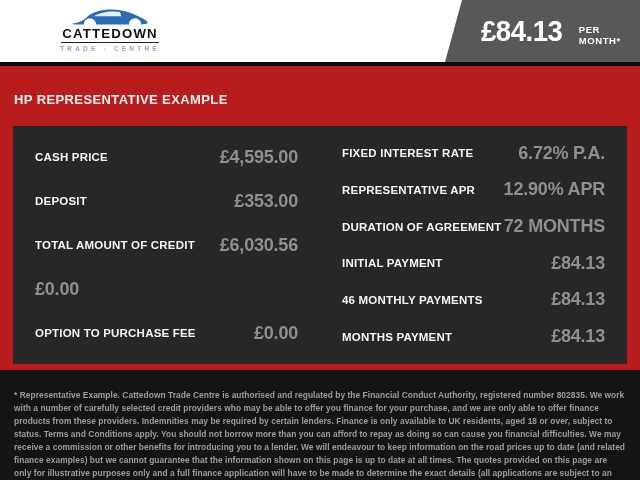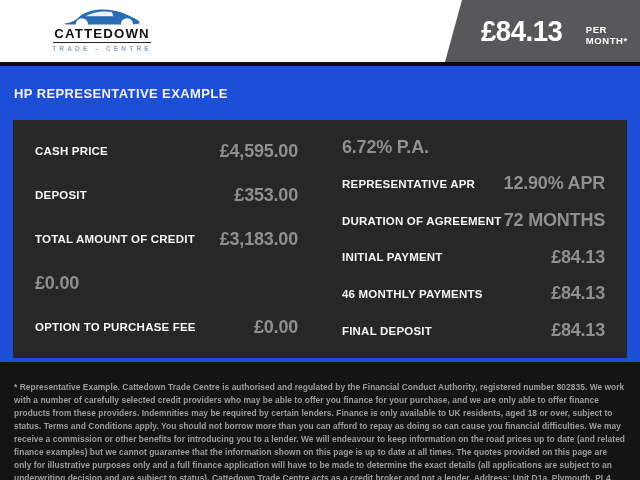--- a/index.html
+++ b/index.html
@@ -9,21 +9,21 @@
     background:#1e1e1e;
   }
   .page{width:640px;height:480px;display:flex;flex-direction:column;}
 
   
   .header{
     position:relative;height:62px;background:#ffffff;flex:0 0 62px;
     border-bottom:4px solid #0b0b0b;box-sizing:content-box;
   }
   .logo{
-    position:absolute;left:52px;top:6px;width:100px;text-align:center;
+    position:absolute;left:60px;top:6px;width:100px;text-align:center;
   }
   .logo-car{display:block;margin:0 auto -2px auto;width:82px;height:22px;}
   .logo-word{
     font-size:13.5px;font-weight:bold;letter-spacing:1.2px;color:#111;
     border-bottom:1.5px solid #222;padding-bottom:1px;
     transform:scaleX(0.98);
   }
   .logo-tag{
     margin-top:2px;font-size:6.5px;font-weight:bold;letter-spacing:3.2px;
     color:#8fa6c4;
@@ -33,25 +33,25 @@
     background:#58585a;
     clip-path:polygon(17px 0, 100% 0, 100% 100%, 0 100%);
     display:flex;align-items:center;
   }
   .price-main{
     margin-left:36px;color:#ffffff;font-size:29px;font-weight:bold;
     letter-spacing:-0.5px;transform:scaleX(0.95);transform-origin:left center;
   }
   .price-suffix{
     color:#ffffff;font-size:9.5px;font-weight:bold;letter-spacing:0.6px;
-    margin-left:19px;margin-top:8px;
+    margin-left:12px;margin-top:8px;
   }
 
   
-  .mid{flex:0 0 296px;background:#1d4ed8;padding:0 13px;box-sizing:border-box;}
+  .mid{flex:0 0 296px;background:#b91c1c;padding:6px 13px;box-sizing:border-box;}
   .section-title{
     color:#f2f2f2;font-size:13px;font-weight:bold;letter-spacing:0.4px;
     padding:20px 1px 0 1px;
   }
   .panels{display:flex;margin-top:19px;}
   .panel{
     flex:1;background:#272727;padding:9px 22px;box-sizing:border-box;
     height:238px;display:flex;flex-direction:column;justify-content:space-around;
   }
   .row{display:flex;justify-content:space-between;align-items:center;}
@@ -103,53 +103,54 @@
         <div class="row">
           <span class="lbl">CASH PRICE</span>
           <span class="val">£4,595.00</span>
         </div>
         <div class="row">
           <span class="lbl">DEPOSIT</span>
           <span class="val">£353.00</span>
         </div>
         <div class="row">
           <span class="lbl">TOTAL AMOUNT OF CREDIT</span>
-          <span class="val">£3,183.00</span>
+          <span class="val">£6,030.56</span>
         </div>
         <div class="row">
           <span class="val">£0.00</span>
         </div>
         <div class="row">
           <span class="lbl">OPTION TO PURCHASE FEE</span>
           <span class="val">£0.00</span>
         </div>
       </div>
 
       <div class="panel">
         <div class="row">
+          <span class="lbl">FIXED INTEREST RATE</span>
           <span class="val">6.72% P.A.</span>
         </div>
         <div class="row">
           <span class="lbl">REPRESENTATIVE APR</span>
           <span class="val">12.90% APR</span>
         </div>
         <div class="row">
           <span class="lbl">DURATION OF AGREEMENT</span>
           <span class="val">72 MONTHS</span>
         </div>
         <div class="row">
           <span class="lbl">INITIAL PAYMENT</span>
           <span class="val">£84.13</span>
         </div>
         <div class="row">
           <span class="lbl">46 MONTHLY PAYMENTS</span>
           <span class="val">£84.13</span>
         </div>
         <div class="row">
-          <span class="lbl">FINAL DEPOSIT</span>
+          <span class="lbl">MONTHS PAYMENT</span>
           <span class="val">£84.13</span>
         </div>
       </div>
 
     </div>
   </div>
 
   <div class="disclaimer">
     <p>* Representative Example. Cattedown Trade Centre is authorised and regulated by the Financial Conduct Authority, registered number 802835. We work with a number of carefully selected credit providers who may be able to offer you finance for your purchase, and we are only able to offer finance products from these providers. Indemnities may be required by certain lenders. Finance is only available to UK residents, aged 18 or over, subject to status. Terms and Conditions apply. You should not borrow more than you can afford to repay as doing so can cause you financial difficulties. We may receive a commission or other benefits for introducing you to a lender. We will endeavour to keep information on the road prices up to date (and related finance examples) but we cannot guarantee that the information shown on this page is up to date at all times. The quotes provided on this page are only for illustrative purposes only and a full finance application will have to be made to determine the exact details (all applications are subject to an underwriting decision and are subject to status). Cattedown Trade Centre acts as a credit broker and not a lender. Address: Unit D1a, Plymouth, PL4 0SJ</p>
   </div>

